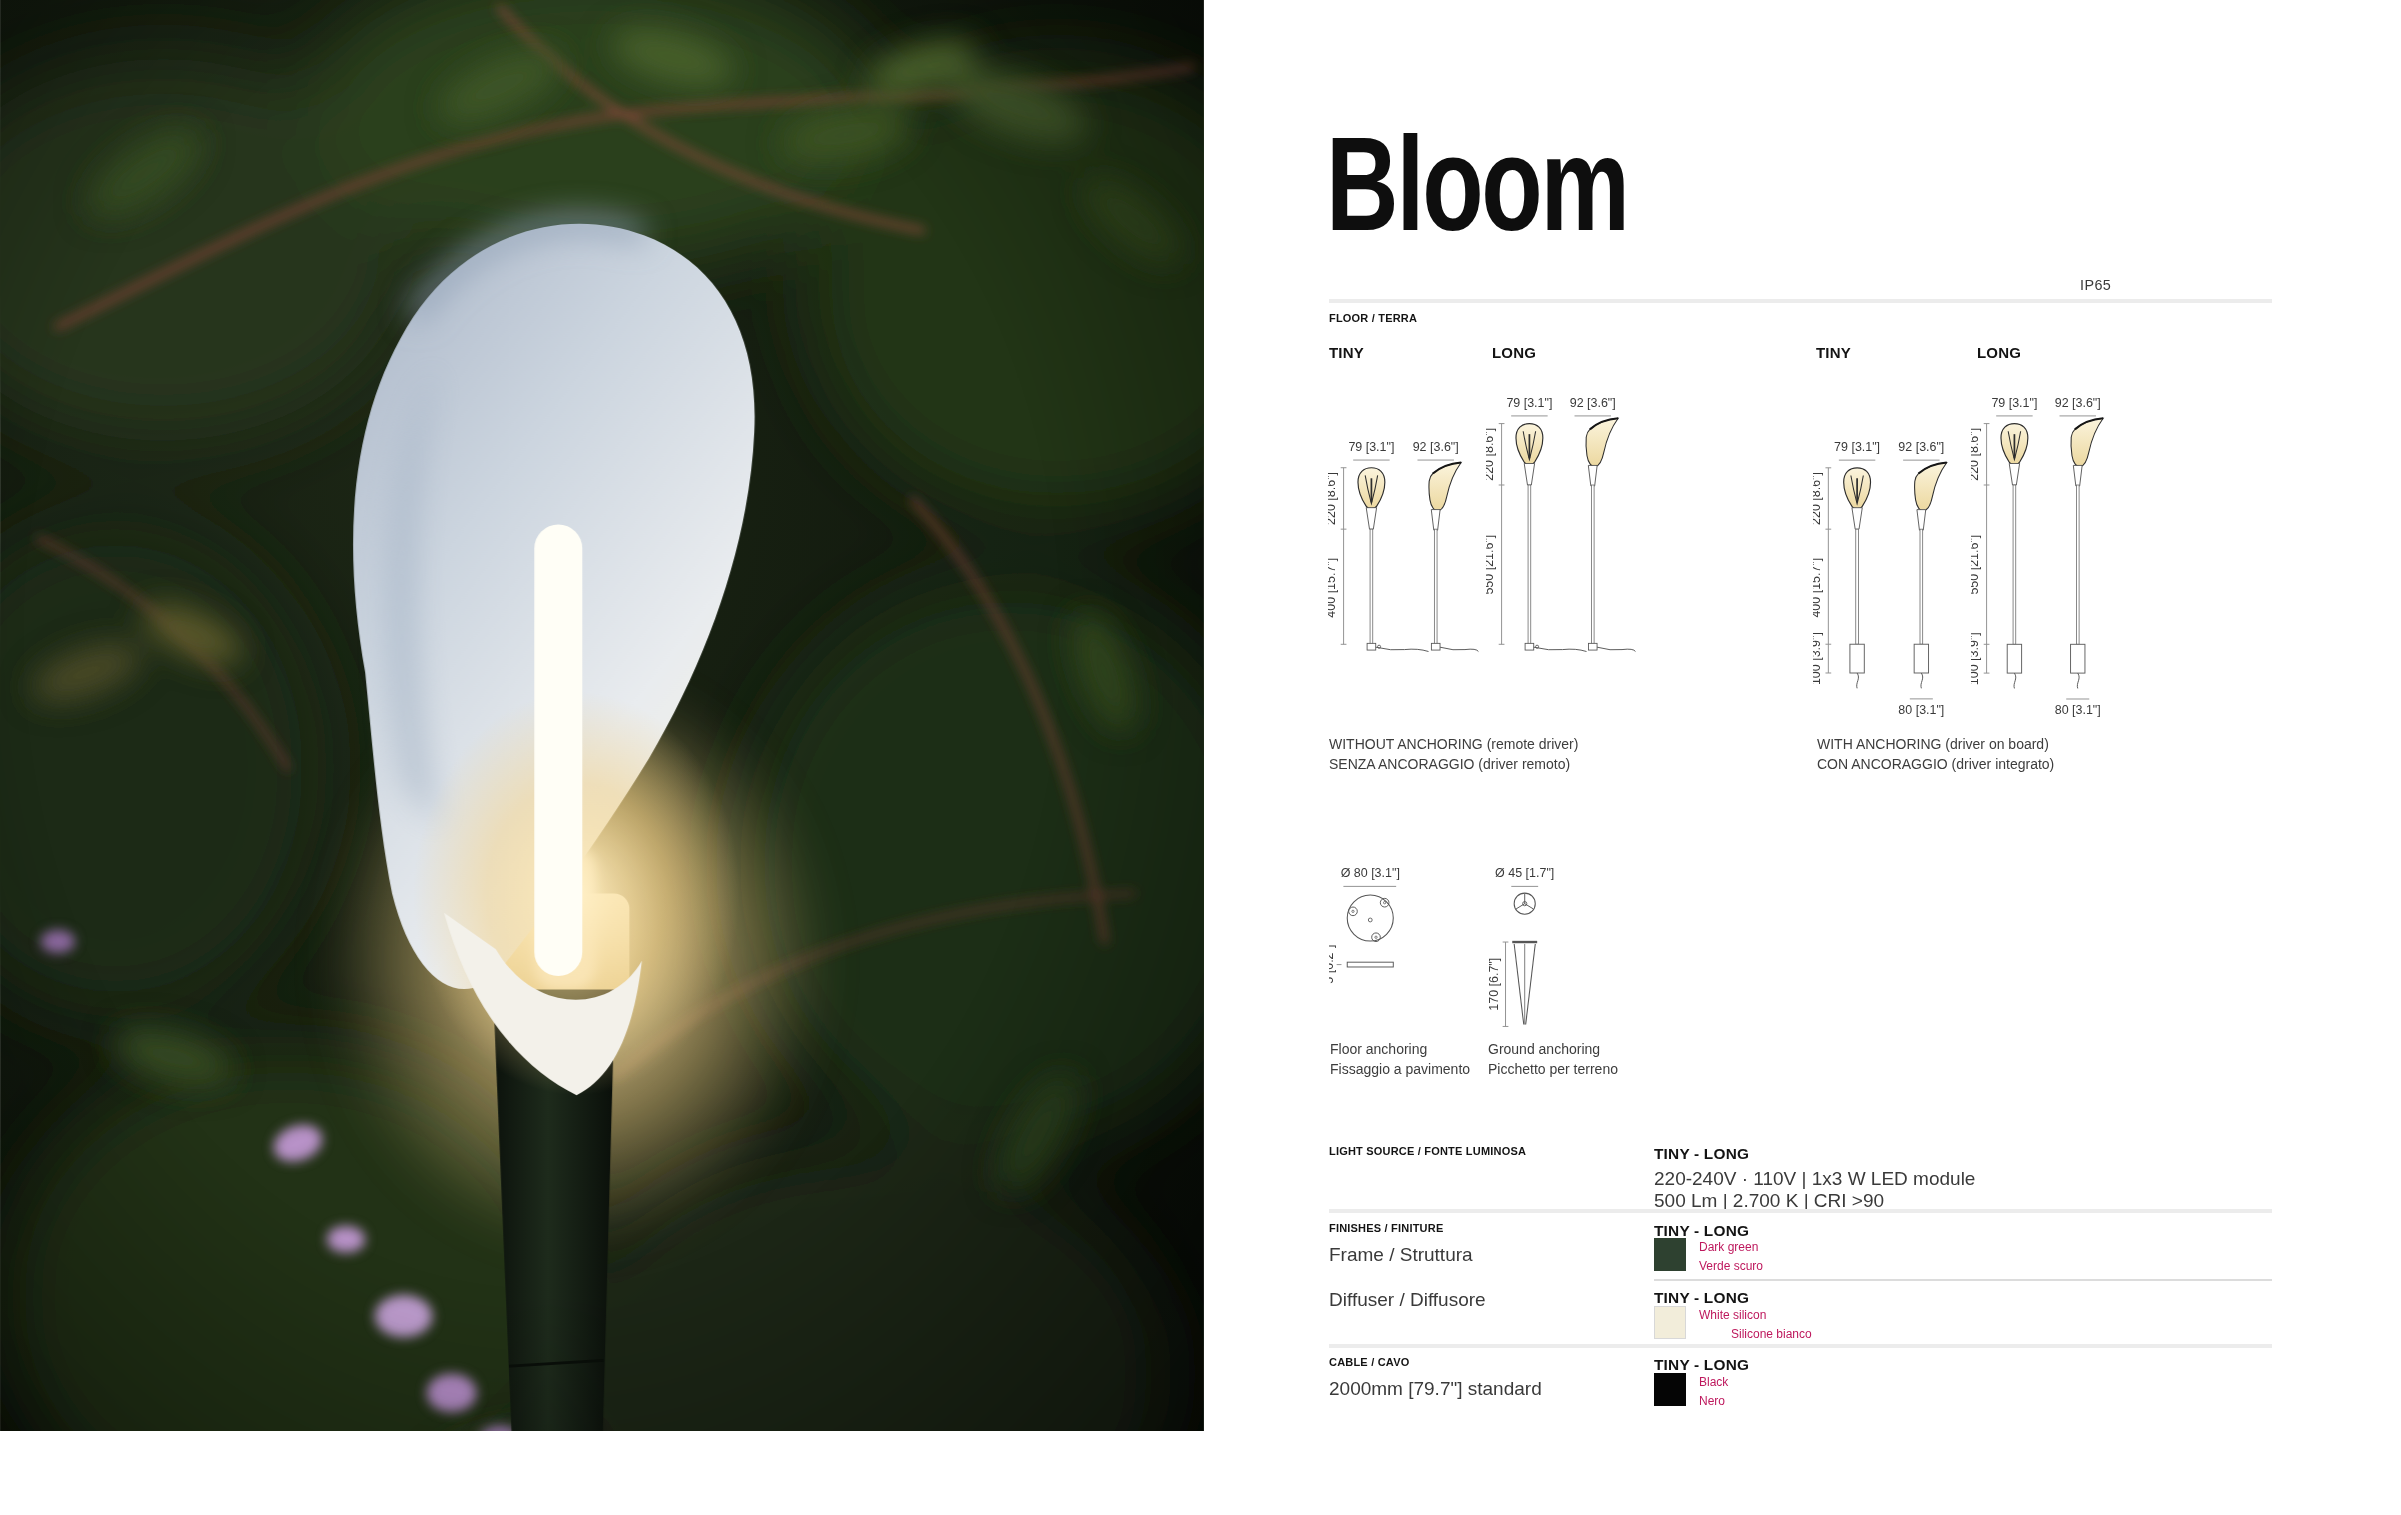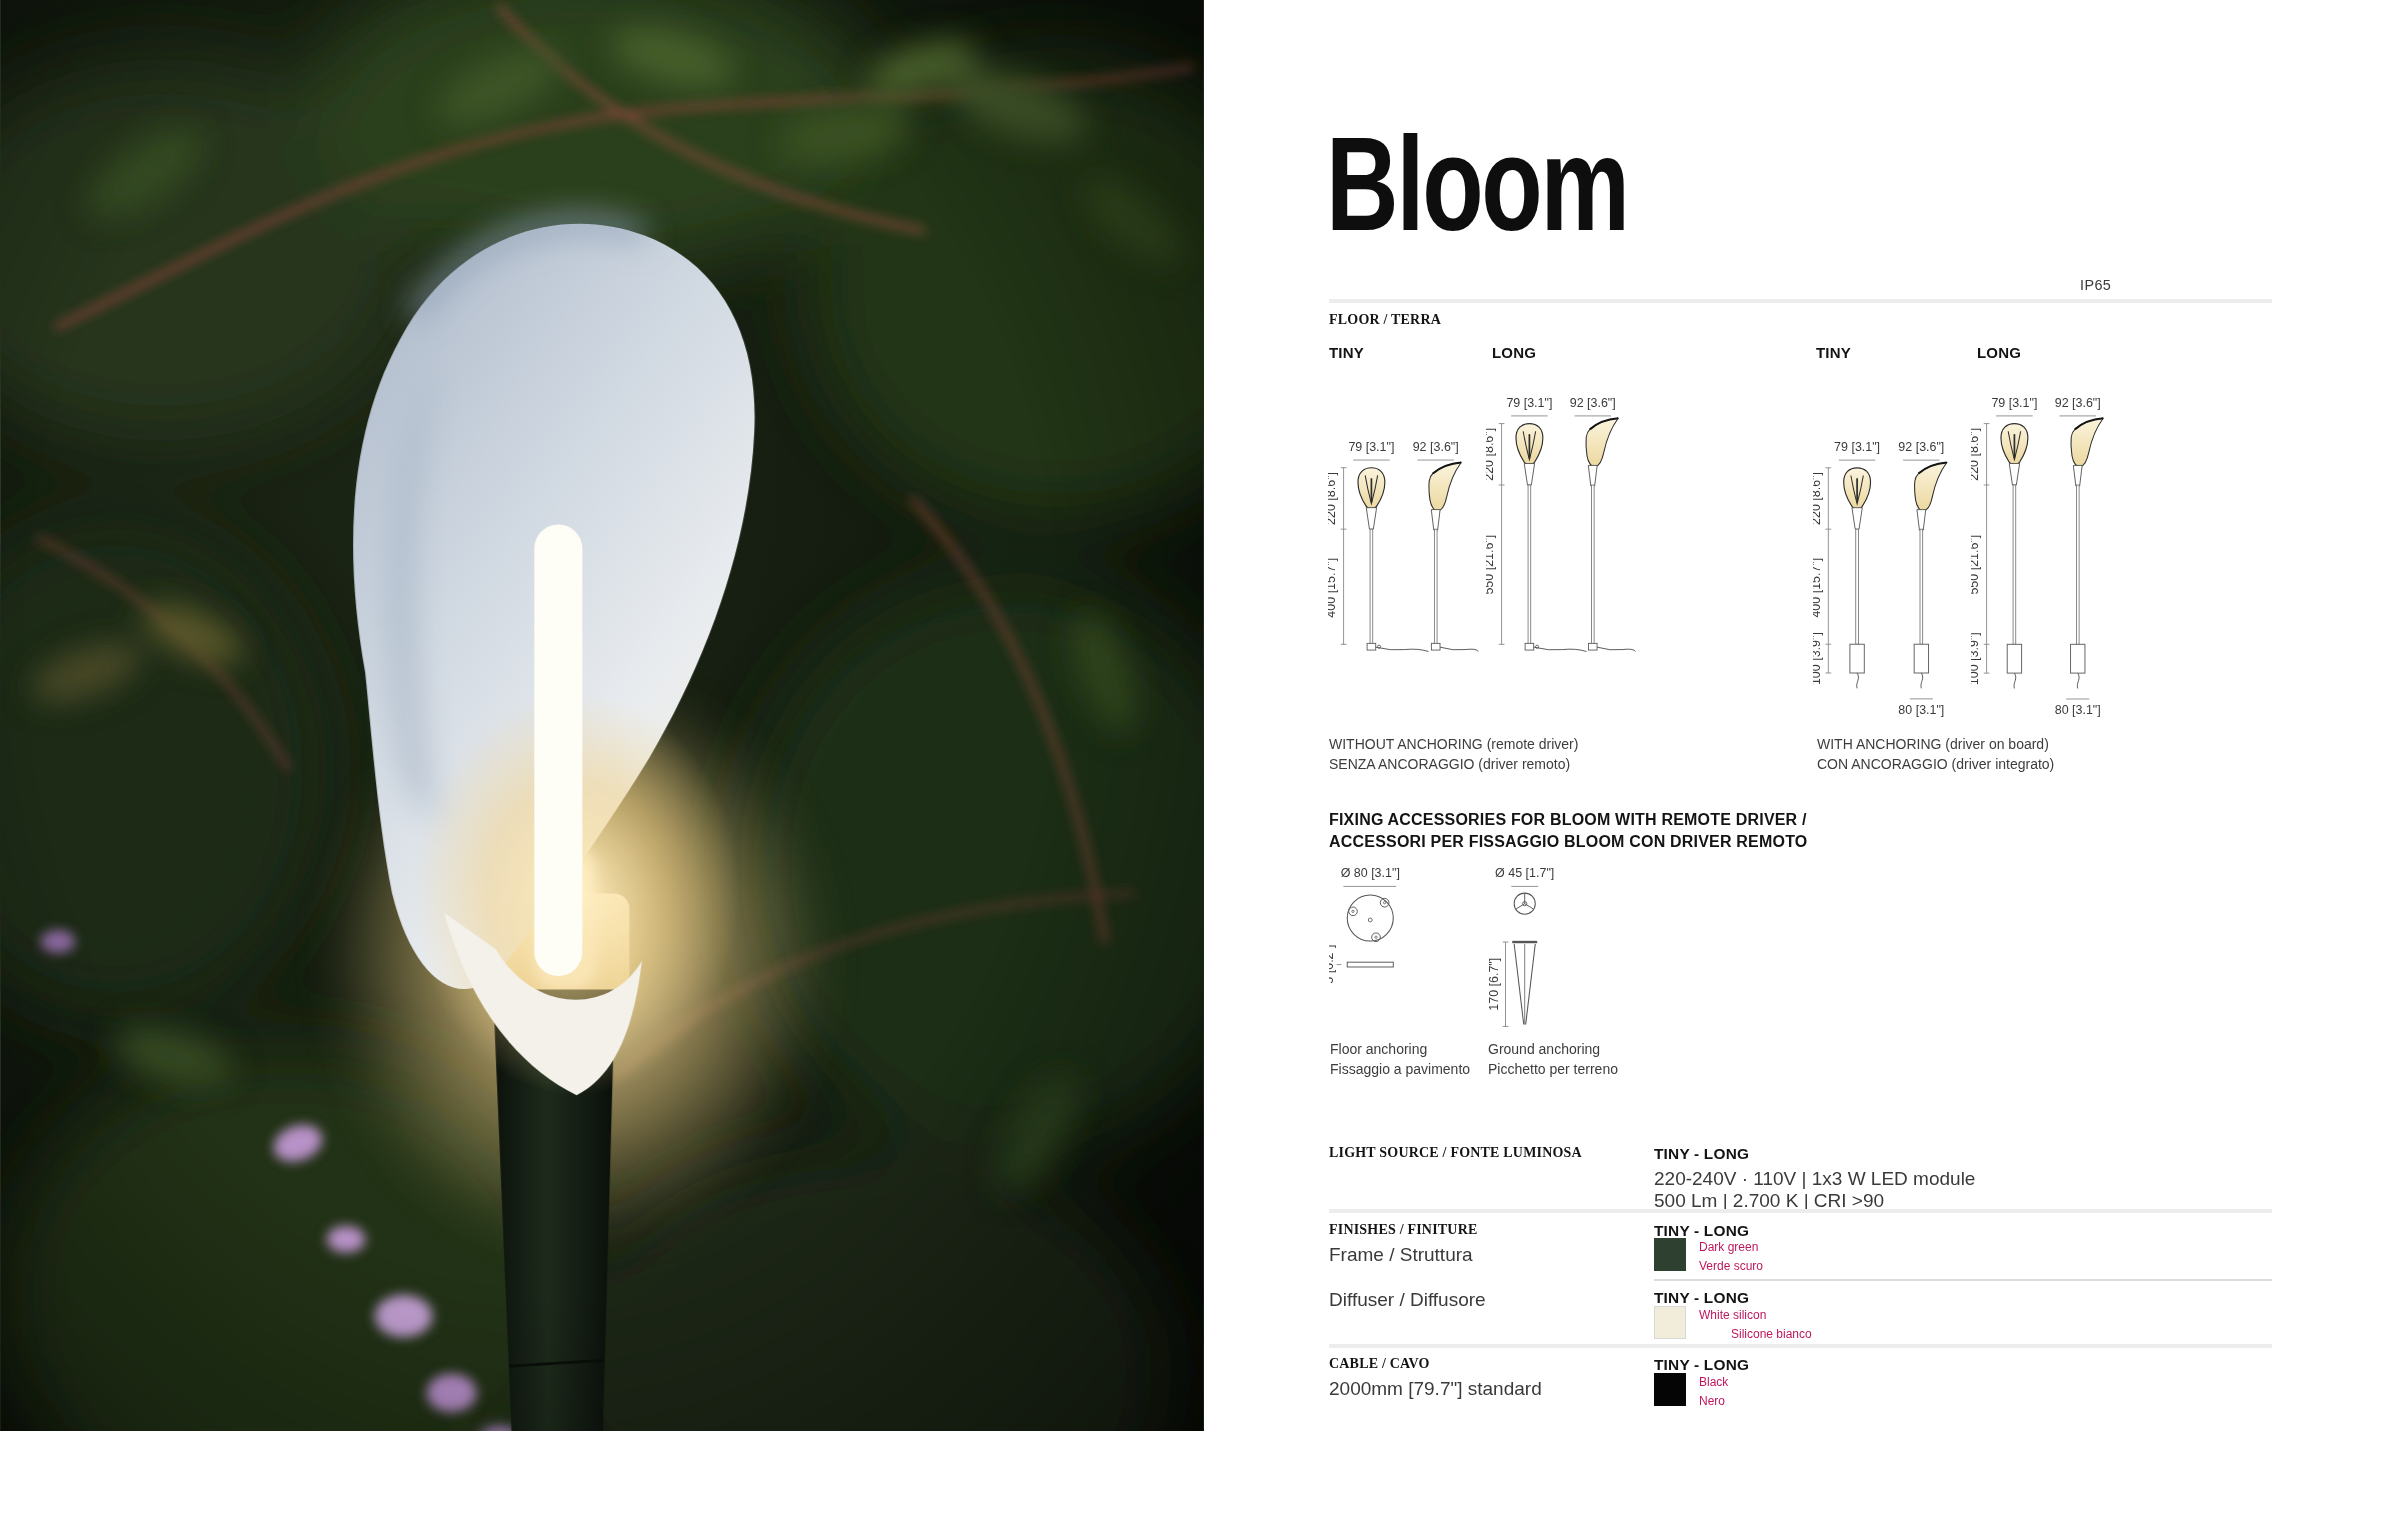--- a/index.html
+++ b/index.html
@@ -4,21 +4,21 @@
 <style>
   html,body{margin:0;padding:0;background:#fff;}
   .page{position:relative;width:2402px;height:1431px;background:#ffffff;overflow:hidden;
         font-family:"Liberation Sans",sans-serif;}
   .abs{position:absolute;}
   .photo{left:0;top:0;width:1204px;height:1515px;}
   .t-title{font-size:134px;font-weight:700;color:#0e0e0e;line-height:1;letter-spacing:-2.9px;
            transform:scaleX(.75);transform-origin:0 0;white-space:nowrap;}
   .t-ip{font-size:14.4px;color:#3a3a3a;letter-spacing:0.4px;}
   .b{font-weight:700;color:#141414;letter-spacing:0.2px;}
-  .t-heading{font-size:14px;white-space:nowrap;font-family:Liberation Serif, serif;}
+  .t-heading{font-size:11px;white-space:nowrap;}
   .t-heading2{font-size:16px;line-height:22px;white-space:nowrap;}
   .t-col{font-size:15px;}
   .t-cap{font-size:14px;color:#3d3d3d;line-height:20px;white-space:nowrap;}
   .t-body{font-size:19px;color:#3a3a3a;line-height:22px;white-space:nowrap;}
   .t-sw{font-size:12px;color:#be185d;white-space:nowrap;}
   .t-page{font-size:23px;color:#222;}
   .rule{background:#ececec;height:3.8px;}
   .subrule{background:#dcdcdc;height:1.9px;}
   .swatch{width:32px;height:33px;}
   .swatch.bordered{box-sizing:border-box;border:1px solid #d8d8d8;}
@@ -264,24 +264,20 @@
 
   <div class="abs t-cap" style="left:1329px;top:734px;">
     <div>WITHOUT ANCHORING (remote driver)</div>
     <div>SENZA ANCORAGGIO (driver remoto)</div>
   </div>
   <div class="abs t-cap" style="left:1817px;top:734px;">
     <div>WITH ANCHORING (driver on board)</div>
     <div>CON ANCORAGGIO (driver integrato)</div>
   </div>
 
-  <div class="abs b t-heading2" style="left:1329px;top:809px;">
-    <div>FIXING ACCESSORIES FOR BLOOM WITH REMOTE DRIVER /</div>
-    <div>ACCESSORI PER FISSAGGIO BLOOM CON DRIVER REMOTO</div>
-  </div>
 
   <svg class="abs" style="left:1329px;top:863px;" width="307" height="207" viewBox="0 0 320 215">
 
     <text class="dim" x="43" y="14" text-anchor="middle">Ø 80 [3.1"]</text>
     <line class="dimline" x1="15" y1="24" x2="70" y2="24"></line>
     <circle cx="43" cy="57" r="24" class="draw" stroke-width="1.1"></circle>
     <circle cx="58" cy="41" r="4.5" class="draw" stroke-width="1"></circle>
       <circle cx="58" cy="41" r="1.2" class="draw" stroke-width="0.8"></circle>
     <circle cx="25" cy="50" r="4.5" class="draw" stroke-width="1"></circle>
       <circle cx="25" cy="50" r="1.2" class="draw" stroke-width="0.8"></circle>

